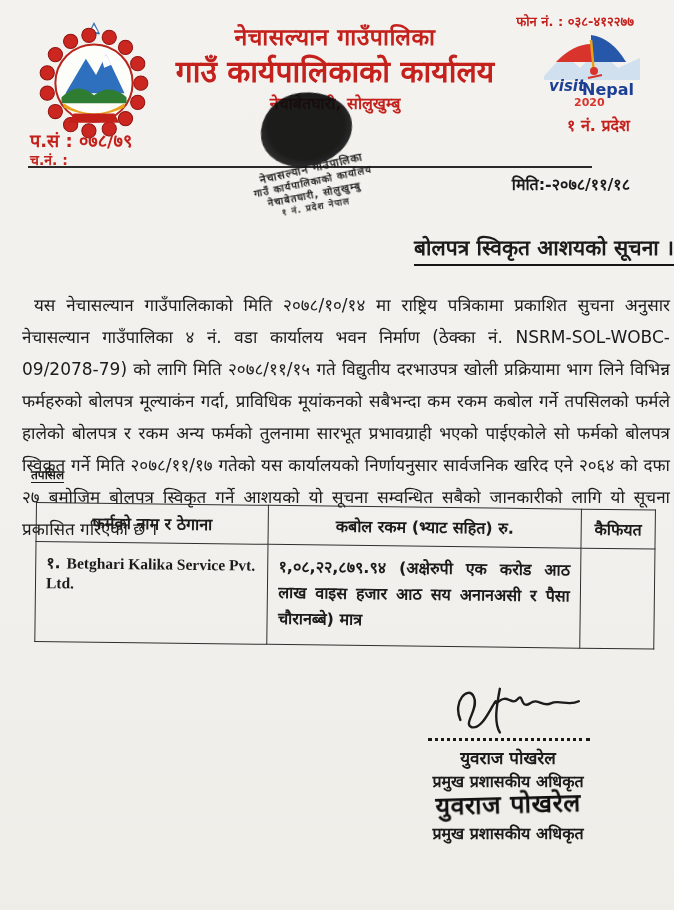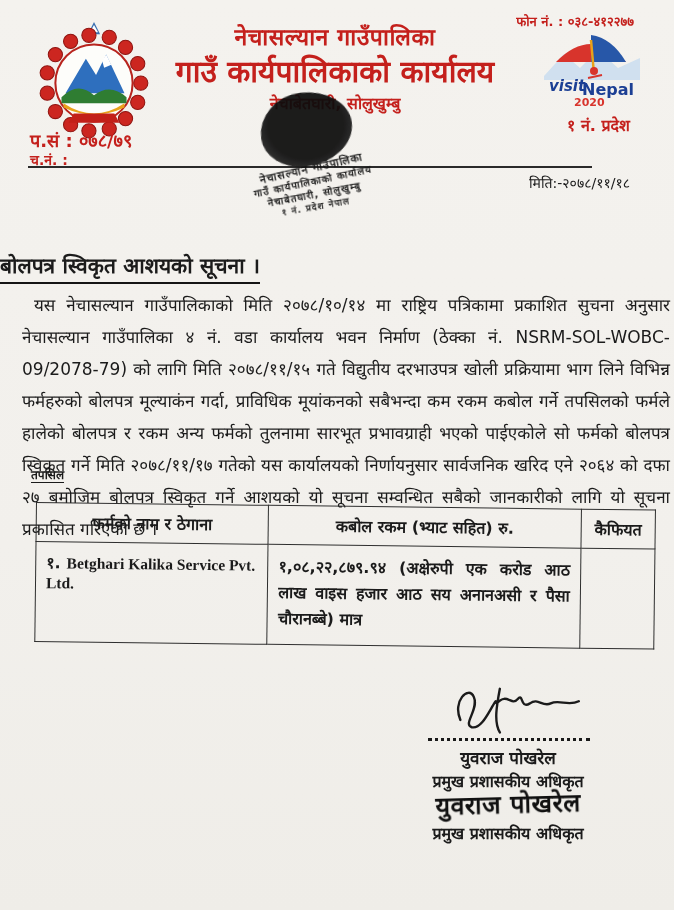--- a/index.html
+++ b/index.html
@@ -16,21 +16,21 @@
   
   .phone{position:absolute;top:12px;right:40px;font-size:13px;font-weight:700;}
   .center-head{position:absolute;left:120px;width:430px;text-align:center;font-weight:700;}
   .org-name{top:20px;font-size:23px;letter-spacing:.5px;}
   .office-name{top:50px;font-size:30px;}
   .address{top:92px;font-size:16px;}
   .province{position:absolute;top:114px;right:44px;font-size:16px;font-weight:700;text-align:center;}
   .refno{position:absolute;left:30px;top:128px;font-size:18px;font-weight:700;}
   .chno{position:absolute;left:30px;top:150px;font-size:14px;font-weight:700;}
   .hline{position:absolute;left:28px;top:166px;width:564px;height:2px;background:#2a2a2a;}
-  .date-line{position:absolute;right:44px;top:173px;font-size:14px;font-weight:400;}
+  .date-line{position:absolute;right:44px;top:173px;font-size:16px;font-weight:700;}
   
   .emblem{position:absolute;left:33px;top:20px;width:122px;height:122px;}
   
   .visit-logo{position:absolute;right:26px;top:34px;width:112px;height:74px;}
   
   .stamp{
     position:absolute;left:226px;top:92px;width:170px;height:150px;
     transform:rotate(-7deg);z-index:5;opacity:.93;filter:blur(.3px);
     text-align:center;pointer-events:none;
   }
@@ -39,21 +39,21 @@
     background:radial-gradient(ellipse at 50% 45%, #0c0c0c 58%, #1d1d1d 72%, rgba(20,20,20,.25) 88%, transparent 100%);
     border-radius:48% 52% 55% 45% / 55% 48% 52% 45%;
     filter:blur(.6px);
   }
   .stamp-line{font-weight:700;color:#141414;letter-spacing:1px;line-height:13px;white-space:nowrap;}
   .stamp-line.l1{font-size:11px;transform:rotate(-6deg);margin-top:-4px;}
   .stamp-line.l2{font-size:10px;transform:rotate(-5deg);}
   .stamp-line.l3{font-size:10px;transform:rotate(-4deg);}
   .stamp-line.l4{font-size:9px;transform:rotate(-3deg);}
   
-  .notice-title-wrap{position:absolute;top:233px;left:0;width:100%;text-align:left;margin-top:18px;}
+  .notice-title-wrap{position:absolute;top:233px;left:0;width:100%;text-align:right;}
   .notice-title{
     display:inline-block;font-size:21px;font-weight:700;
     border-bottom:2px solid #151515;padding-bottom:3px;
   }
   .body-par{
     position:absolute;left:22px;top:272px;width:648px;
     font-size:17px;line-height:32px;text-align:justify;font-weight:400;
     text-indent:12px;
   }
   .tapsil{

